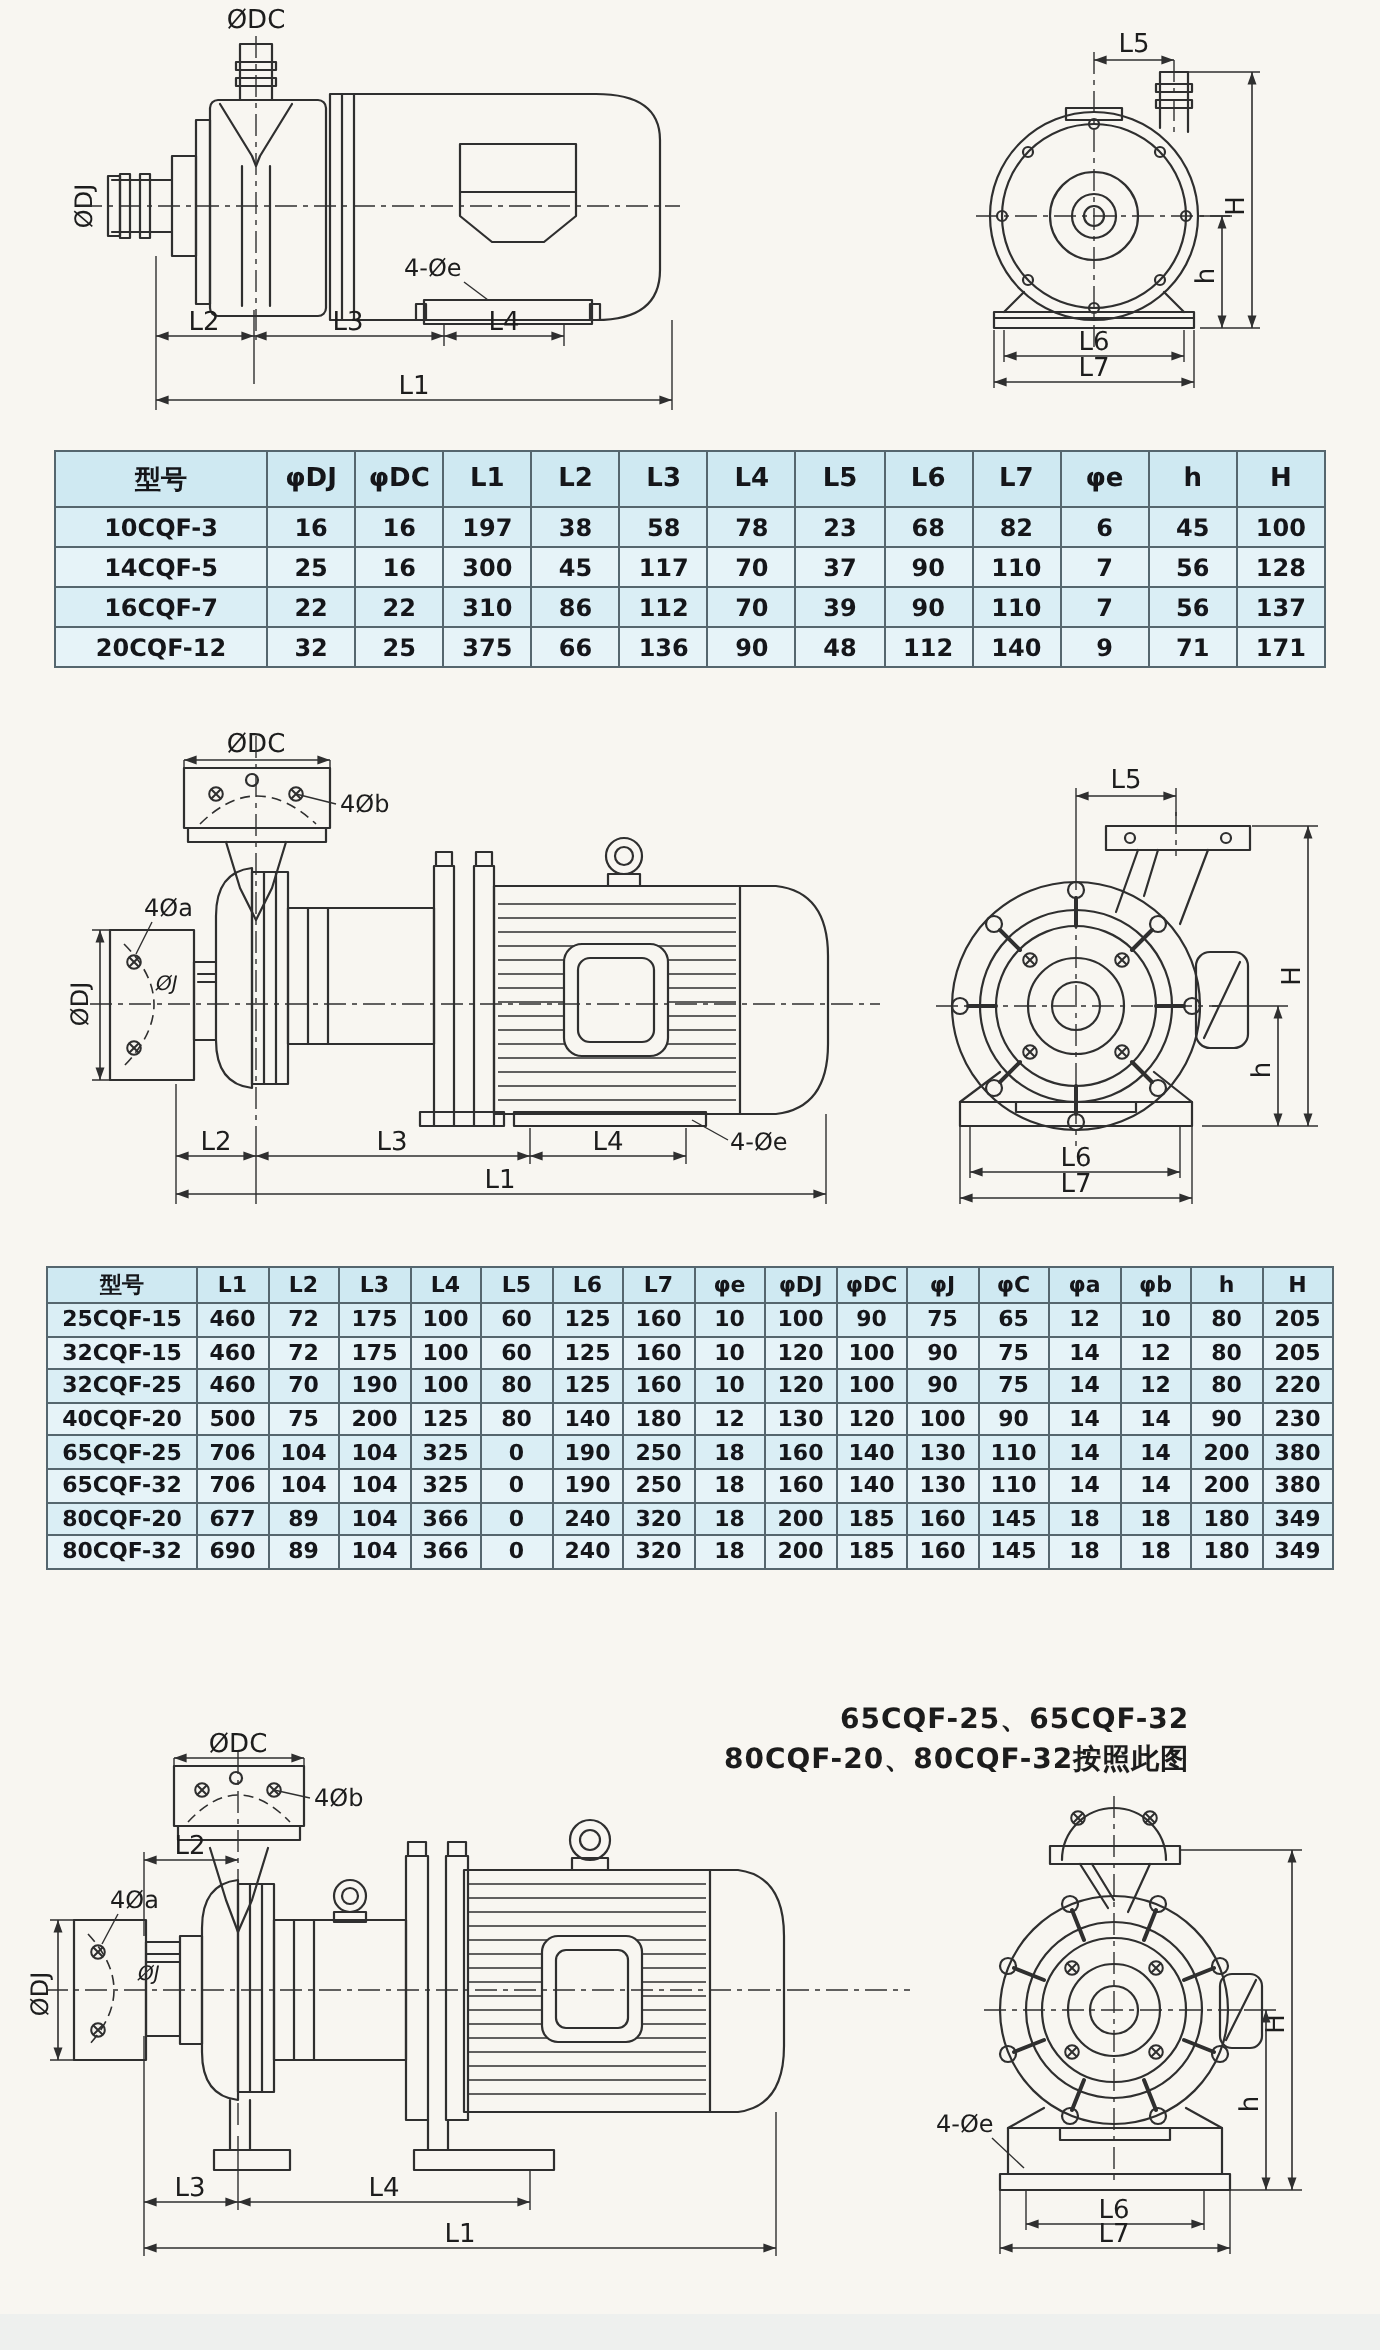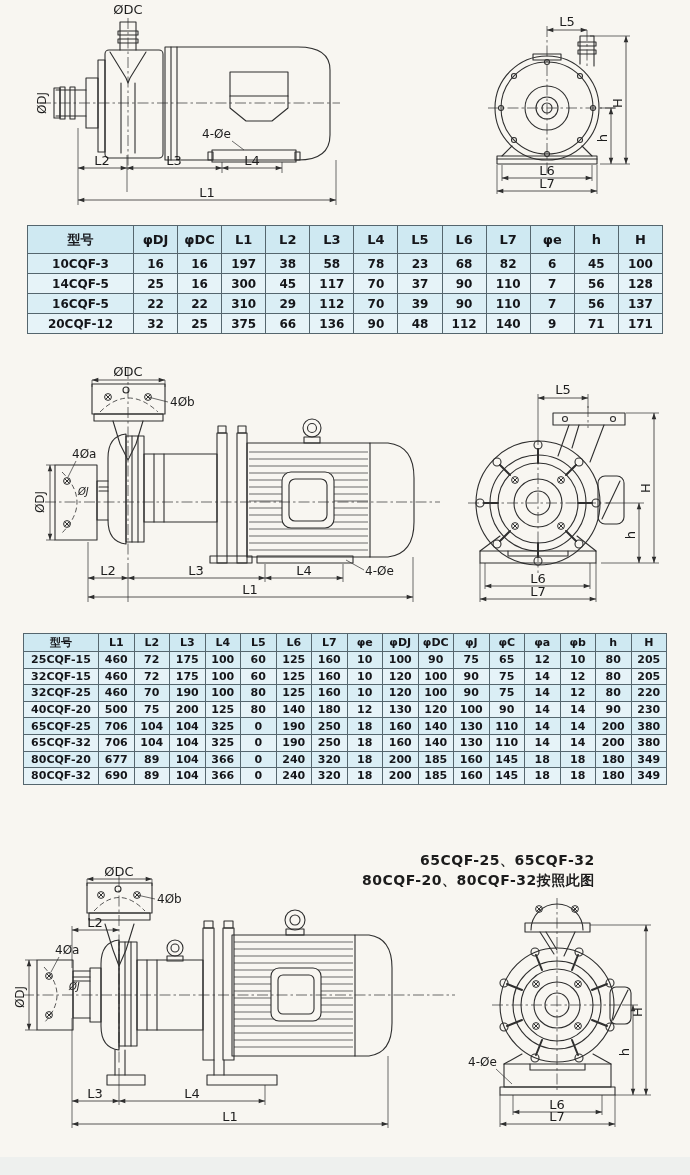--- a/index.html
+++ b/index.html
@@ -192,25 +192,25 @@
           <td>117</td>
           <td>70</td>
           <td>37</td>
           <td>90</td>
           <td>110</td>
           <td>7</td>
           <td>56</td>
           <td>128</td>
         </tr>
         <tr>
-          <td>16CQF-5</td>
+          <td>16CQF-7</td>
           <td>22</td>
           <td>22</td>
           <td>310</td>
-          <td>29</td>
+          <td>86</td>
           <td>112</td>
           <td>70</td>
           <td>39</td>
           <td>90</td>
           <td>110</td>
           <td>7</td>
           <td>56</td>
           <td>137</td>
         </tr>
         <tr>

